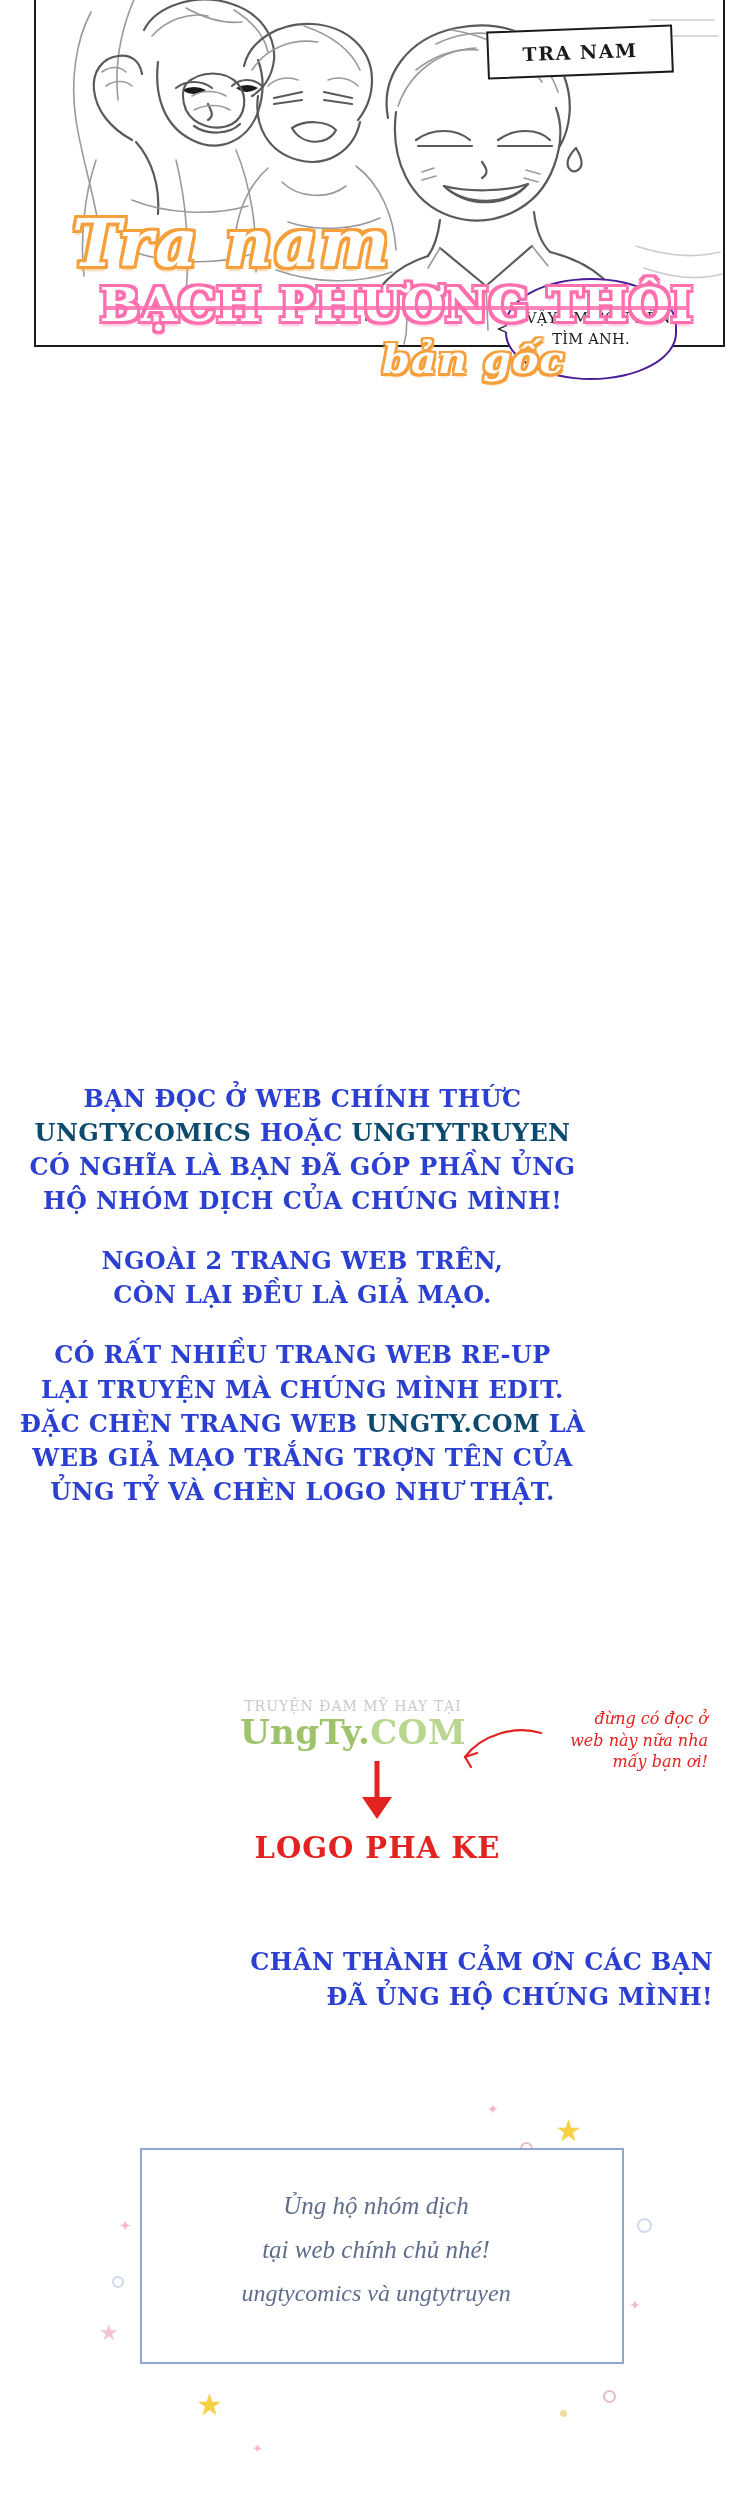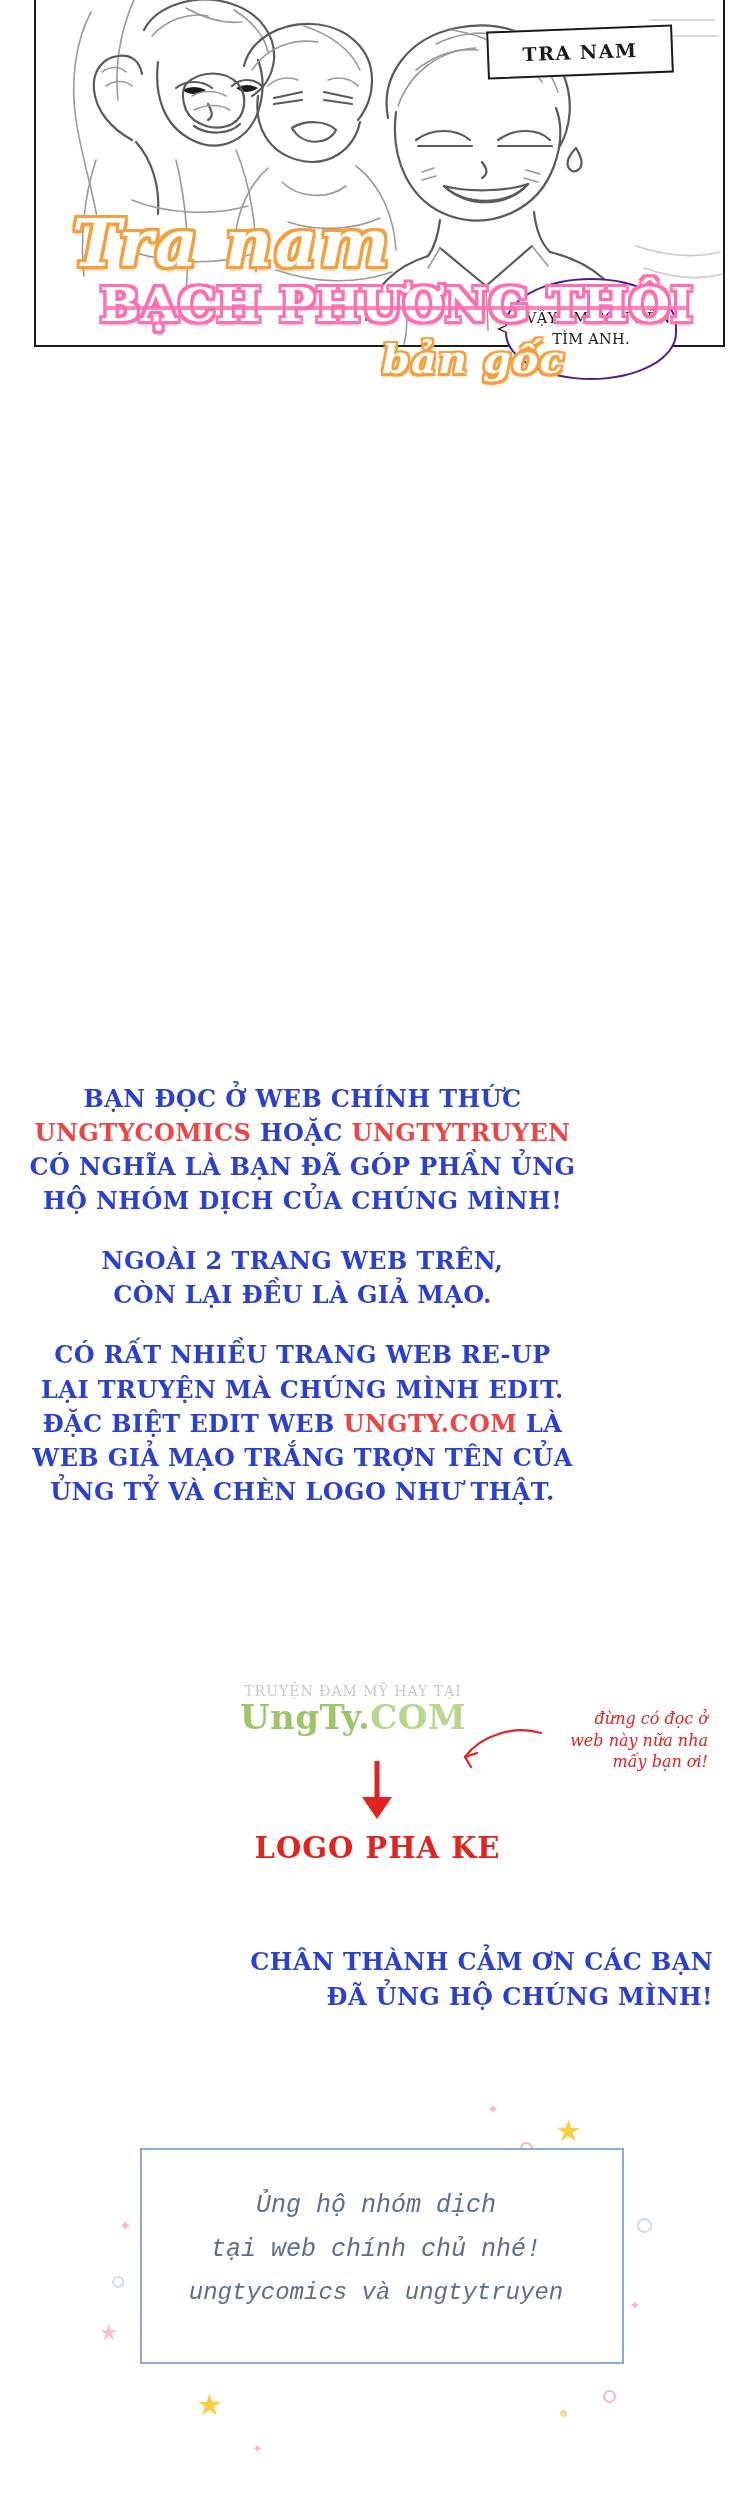--- a/index.html
+++ b/index.html
@@ -171,34 +171,34 @@
     text-align: center;
     font-family: "DejaVu Serif", serif;
     font-weight: 700;
     font-size: 24px;
     line-height: 1.42;
     color: #2b3fd0;
     letter-spacing: .4px;
   }
   .notice p { margin: 0 0 0 0; }
   .notice .gap { height: 26px; }
-  .red { color: #ef4444; }
+  .red { color: #0c4a6e; }
 
   
   .logo-area {
     position: absolute;
     left: 0;
     top: 1683px;
     width: 755px;
     height: 220px;
   }
   .fake-logo {
     position: absolute;
     left: 228px;
-    top: 0px;
+    top: 15px;
     width: 250px;
     text-align: center;
   }
   .fake-logo .small-top {
     font-family: "DejaVu Serif", serif;
     font-size: 14px;
     color: #c9c9c9;
     letter-spacing: 1px;
     margin-bottom: -2px;
   }
@@ -277,21 +277,21 @@
     width: 480px;
     height: 212px;
     border: 2px solid #8fa7d4;
     background: #ffffff;
   }
   .support-text {
     position: absolute;
     left: 0; right: 12px;
     top: 34px;
     text-align: center;
-    font-family: Liberation Mono, monospace;
+    font-family: Liberation Serif, serif;
     font-style: italic;
     font-size: 25px;
     line-height: 1.75;
     color: #5f6d8c;
   }
   .support-text .line3 { font-size: 24px; }
 
   
   .star {
     position: absolute;
@@ -450,21 +450,21 @@
   <div class="gap"></div>
 
   <p>NGOÀI 2 TRANG WEB TRÊN,</p>
   <p>CÒN LẠI ĐỀU LÀ GIẢ MẠO.</p>
 
   <div class="gap"></div>
 
   <p>CÓ RẤT NHIỀU TRANG WEB RE-UP</p>
   <p>LẠI TRUYỆN MÀ CHÚNG MÌNH EDIT.</p>
   <p>
-    <span>ĐẶC BIỆT EDIT WEB </span><span class="red">UNGTY.COM</span><span> LÀ</span>
+    <span>ĐẶC CHÈN TRANG WEB </span><span class="red">UNGTY.COM</span><span> LÀ</span>
   </p>
   <p>WEB GIẢ MẠO TRẮNG TRỢN TÊN CỦA</p>
   <p>ỦNG TỶ VÀ CHÈN LOGO NHƯ THẬT.</p>
 </div>
 
 <div class="logo-area">
 
   <div class="fake-logo">
     <div class="small-top">TRUYỆN ĐAM MỸ HAY TẠI</div>
     <div class="big"><span>UngTy.</span><span class="dotcom">COM</span></div>

